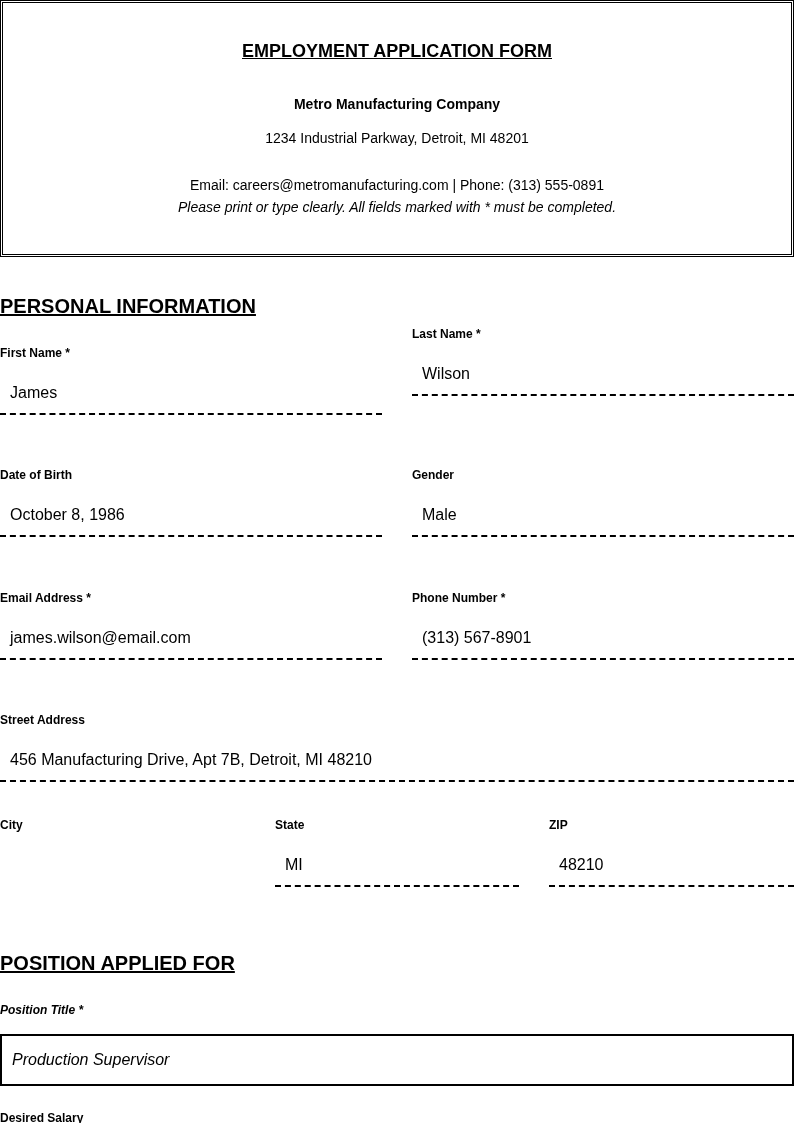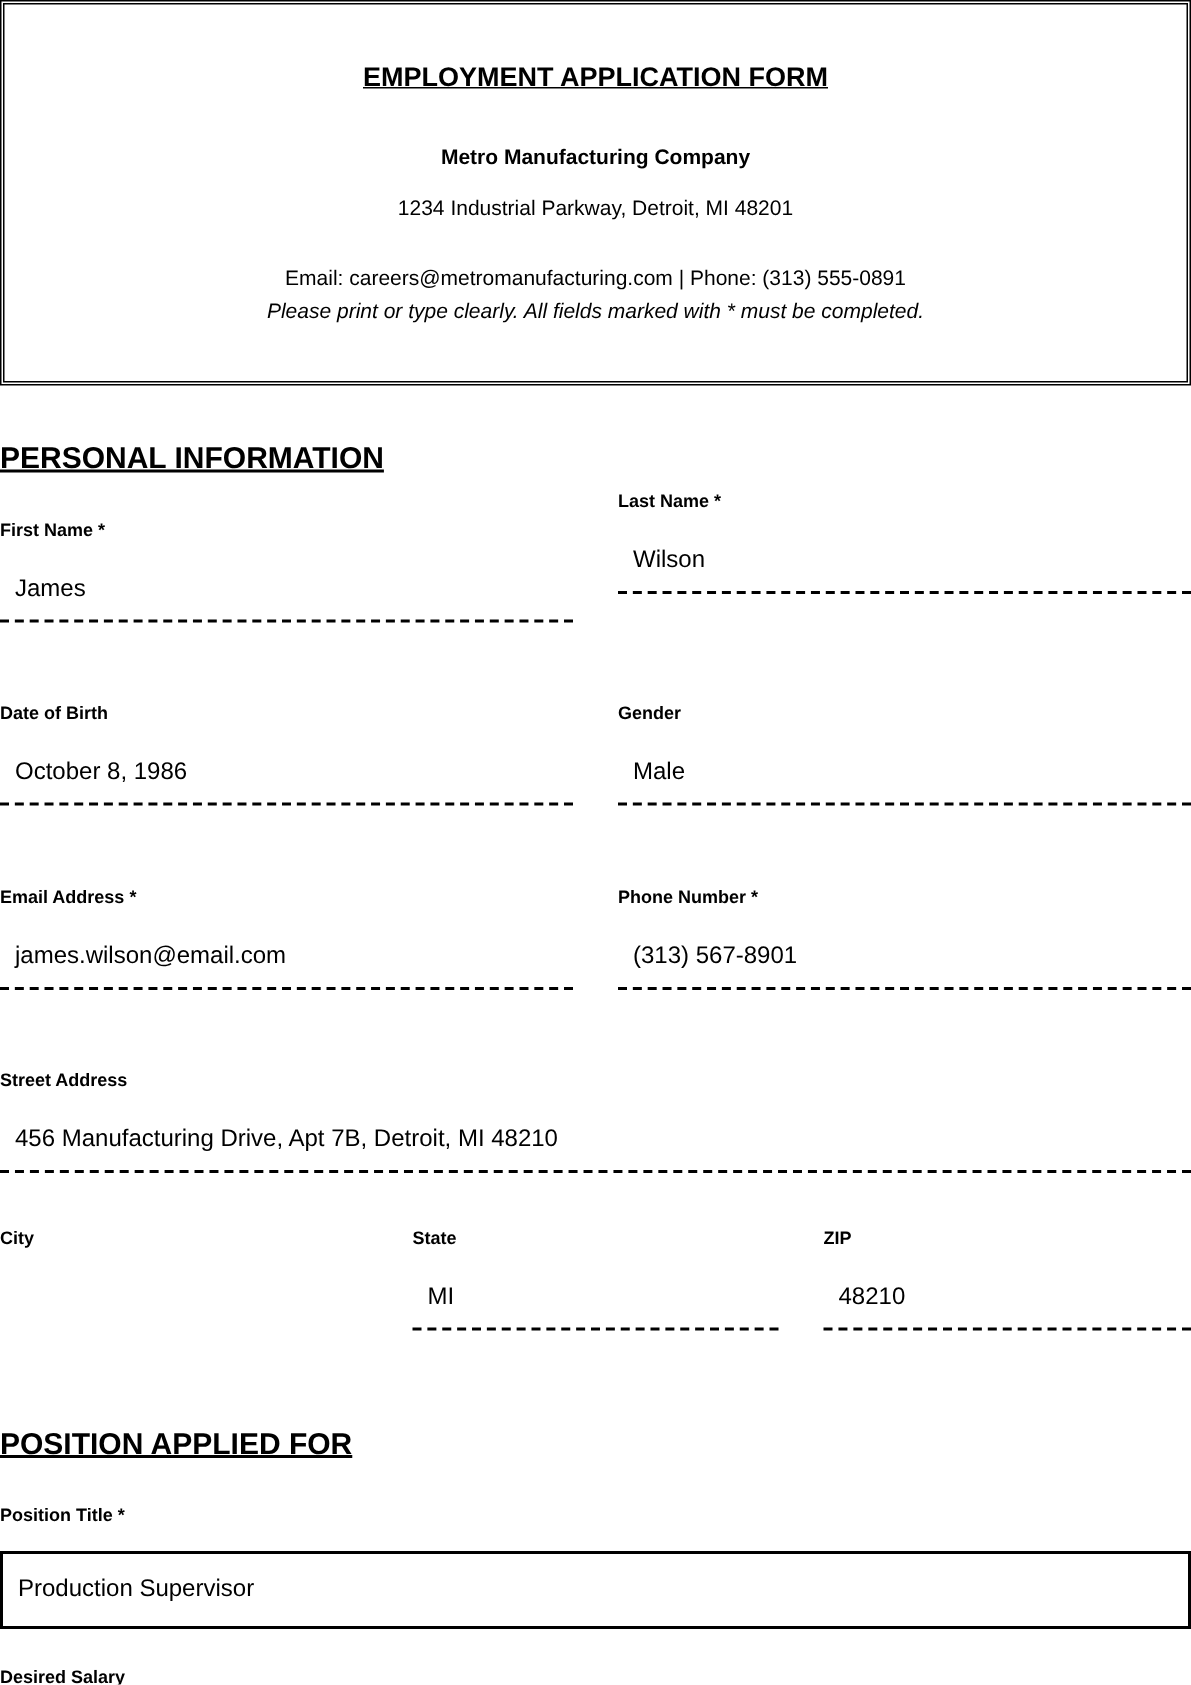--- a/index.html
+++ b/index.html
@@ -102,20 +102,20 @@
   <div class="label">State</div>
   <div class="value">MI</div>
 </div>
 <div class="field" style="left:549px; top:817px; width:245px; height:80px;">
   <div class="label">ZIP</div>
   <div class="value">48210</div>
 </div>
 
 <div class="section-title" style="top:951px;">POSITION APPLIED FOR</div>
 
-<div class="field" style="left:0; top:1002px; width:794px; height:86px;">
+<div class="field" style="left:0; top:1002px; width:794px; height:86px;font-style:italic;">
   <div class="label">Position Title *</div>
   <div class="boxed" style="top:32px;">Production Supervisor</div>
 </div>
 
 <div class="field" style="left:0; top:1110px; width:794px; height:20px;">
   <div class="label">Desired Salary</div>
 </div>
 
 </body></html>

